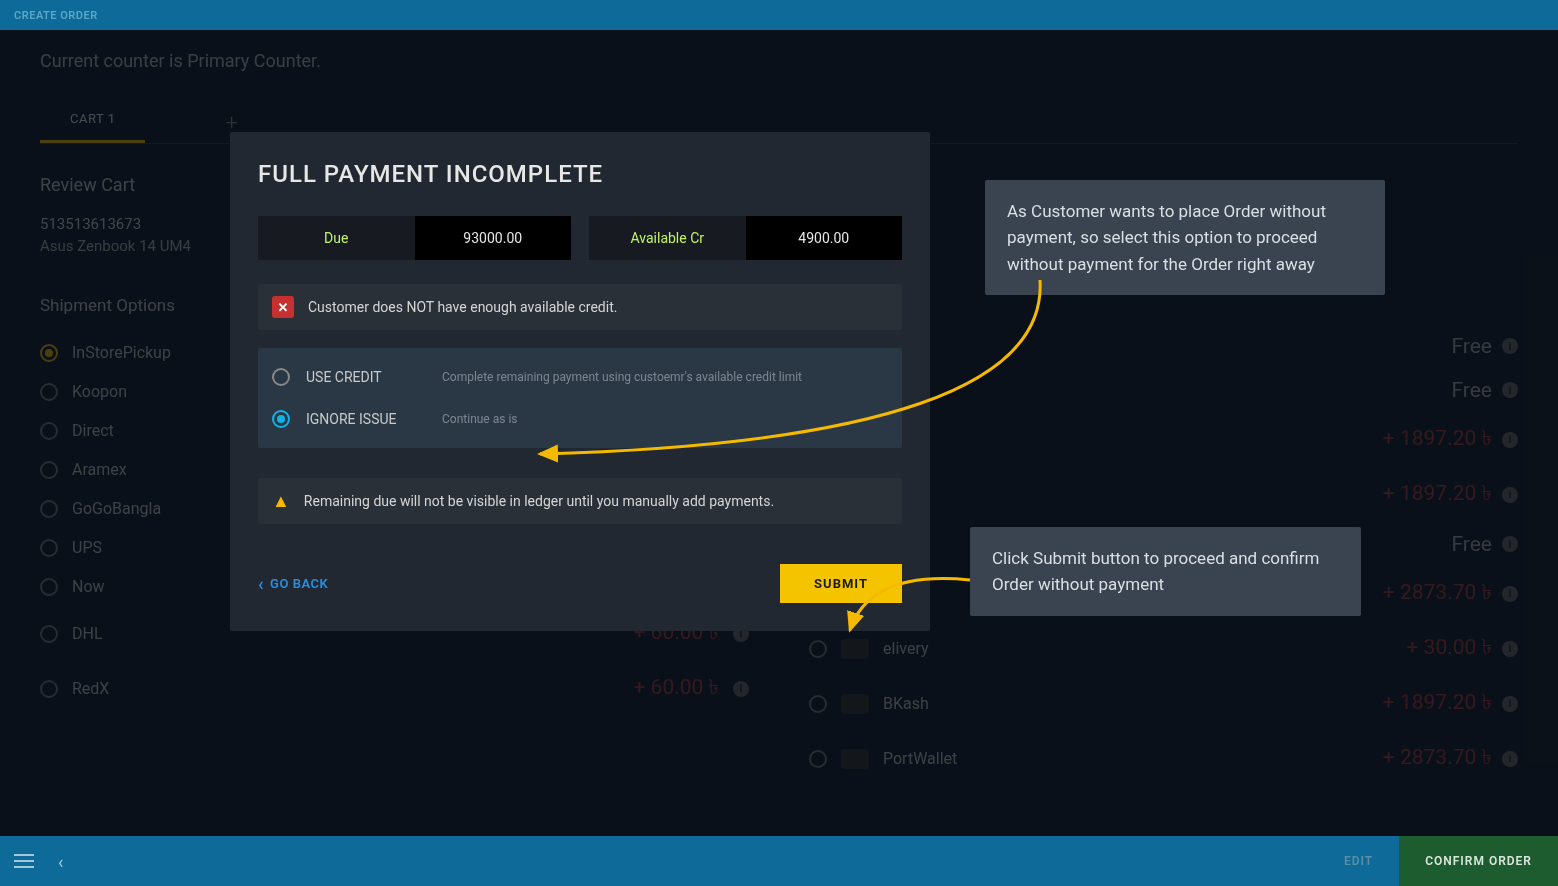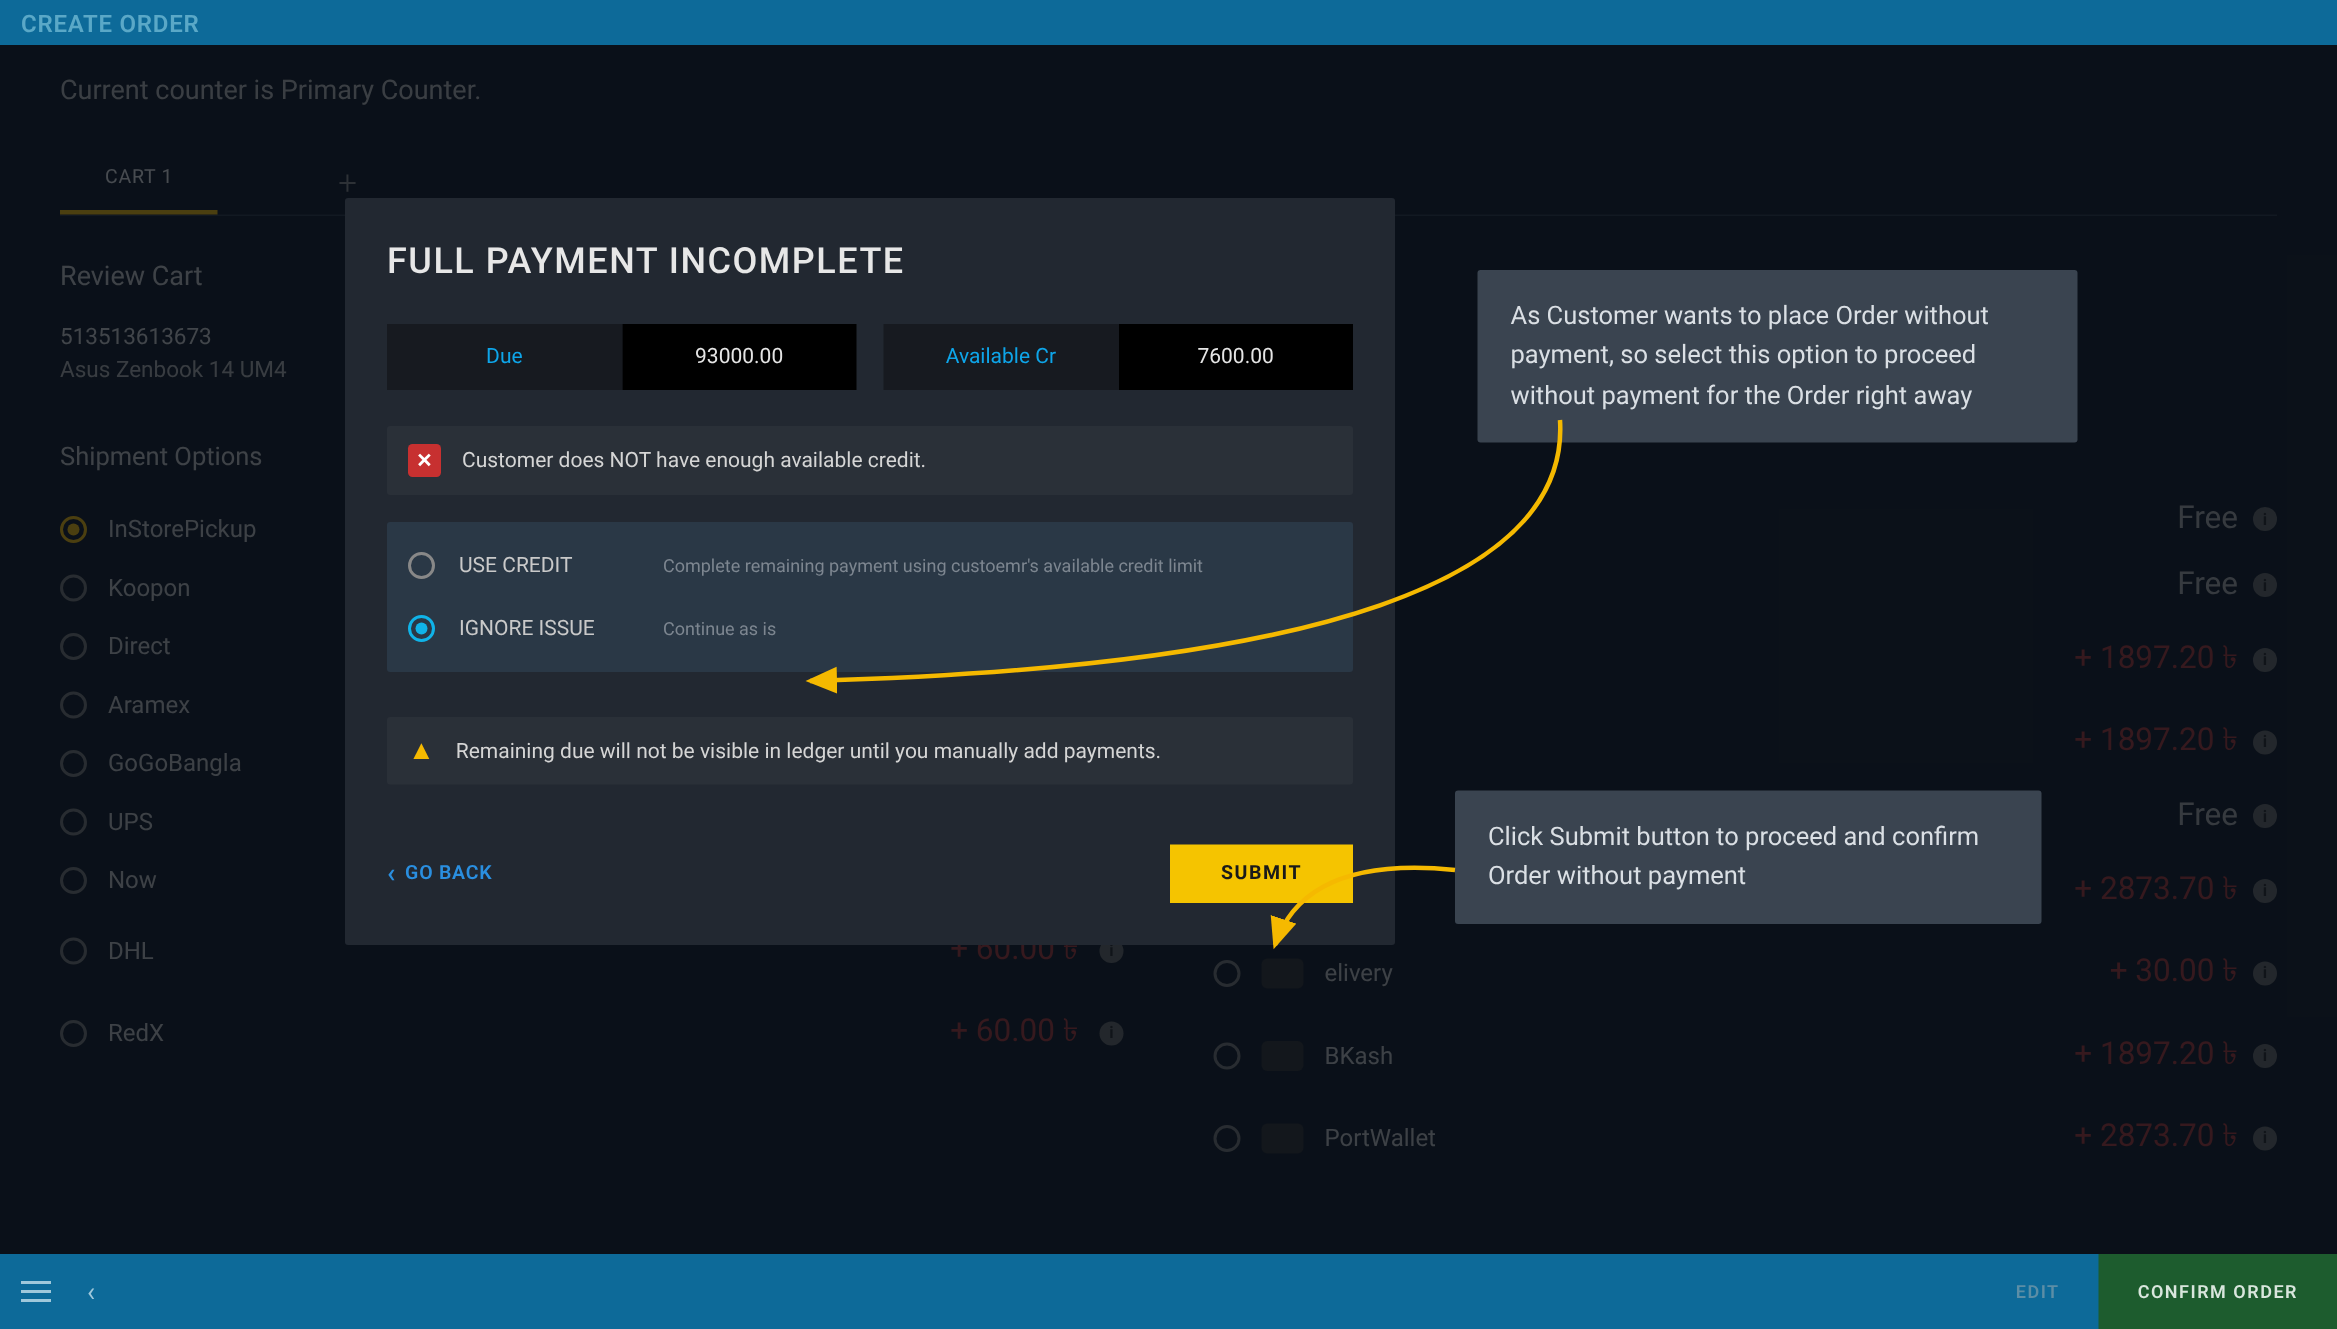--- a/index.html
+++ b/index.html
@@ -1,20 +1,20 @@
 <!DOCTYPE html>
 <html><head>
 <meta charset="utf-8">
 <style>
 * { margin:0; padding:0; box-sizing:border-box; font-family: -apple-system, "Segoe UI", Roboto, Arial, sans-serif; }
 body { width:1558px; height:886px; background:#0e1520; color:#c5c5c5; position:relative; overflow:hidden; }
 
 
 .topbar { height:30px; background:#0d6a99; display:flex; align-items:center; padding:0 14px; }
-.topbar .title { color:#5aa8c7; font-size:16px; letter-spacing:0.5px; font-weight:600; }
+.topbar .title { color:#5aa8c7; font-size:11px; letter-spacing:0.5px; font-weight:600; }
 
 
 .pagewrap { position:absolute; inset:30px 0 50px 0; }
 .page { position:absolute; inset:0; padding:20px 40px; }
 .counter { color:#b8b8b8; font-size:18px; margin-bottom:30px; }
 .tabs { display:flex; align-items:center; gap:80px; border-bottom:1px solid #2a3340; padding-bottom:0; margin-bottom:30px; }
 .tab { color:#e5e5e5; font-size:13px; padding:10px 30px 14px; border-bottom:3px solid #f5b900; letter-spacing:0.5px; }
 .addtab { color:#888; font-size:22px; font-weight:300; }
 .cols { display:flex; gap:60px; }
 .col { flex:1; min-width:0; }
@@ -49,21 +49,21 @@
 .bb-right { display:flex; align-items:stretch; height:100%; }
 .bb-btn { display:flex; align-items:center; padding:0 26px; font-size:12px; letter-spacing:1px; font-weight:600; }
 .bb-btn.edit { color:#5c8ea6; }
 .bb-btn.confirm { background:#1d5c2e; color:#d9e6dd; }
 
 
 .modal { position:absolute; left:230px; top:132px; width:700px; background:#222831; border-radius:2px; padding:28px; z-index:10; }
 .modal-title { color:#e7e7e7; font-size:24px; letter-spacing:1px; margin-bottom:28px; font-weight:500; }
 .val-row { display:flex; gap:18px; margin-bottom:24px; }
 .val-group { display:flex; flex:1; }
-.val-lbl { background:#171a20; color:#0ea5e9; flex:1; display:flex; align-items:center; justify-content:center; padding:14px 0; font-size:14px; }
+.val-lbl { background:#171a20; color:#bef264; flex:1; display:flex; align-items:center; justify-content:center; padding:14px 0; font-size:14px; }
 .val-num { background:#000; color:#e5e5e5; flex:1; display:flex; align-items:center; justify-content:center; padding:14px 0; font-size:14px; }
 .alert { display:flex; align-items:center; gap:14px; background:#2a3038; padding:12px 14px; border-radius:2px; font-size:14px; color:#d5d5d5; margin-bottom:18px; }
 .x-icon { width:22px; height:22px; background:#c73030; color:#fff; display:flex; align-items:center; justify-content:center; border-radius:3px; font-size:13px; font-weight:700; }
 .choices { background:#2a3846; padding:8px 14px; border-radius:2px; margin-bottom:30px; }
 .choice { display:flex; align-items:center; gap:16px; padding:12px 0; }
 .cradio { width:18px; height:18px; border:2px solid #888; border-radius:50%; display:flex; align-items:center; justify-content:center; flex:none; }
 .cradio.on { border-color:#10b3e8; }
 .cradio.on::after { content:""; width:8px; height:8px; border-radius:50%; background:#10b3e8; }
 .choice .nm { color:#c9c9c9; font-size:14px; min-width:120px; }
 .choice .desc { color:#7d8690; font-size:12px; }
@@ -273,21 +273,21 @@
 
 <div class="modal">
   <div class="modal-title">FULL PAYMENT INCOMPLETE</div>
   <div class="val-row">
     <div class="val-group">
       <div class="val-lbl">Due</div>
       <div class="val-num">93000.00</div>
     </div>
     <div class="val-group">
       <div class="val-lbl">Available Cr</div>
-      <div class="val-num">7600.00</div>
+      <div class="val-num">4900.00</div>
     </div>
   </div>
   <div class="alert">
     <div class="x-icon">✕</div>
     <span>Customer does NOT have enough available credit.</span>
   </div>
   <div class="choices">
     <div class="choice">
       <div class="cradio"></div>
       <span class="nm">USE CREDIT</span>

